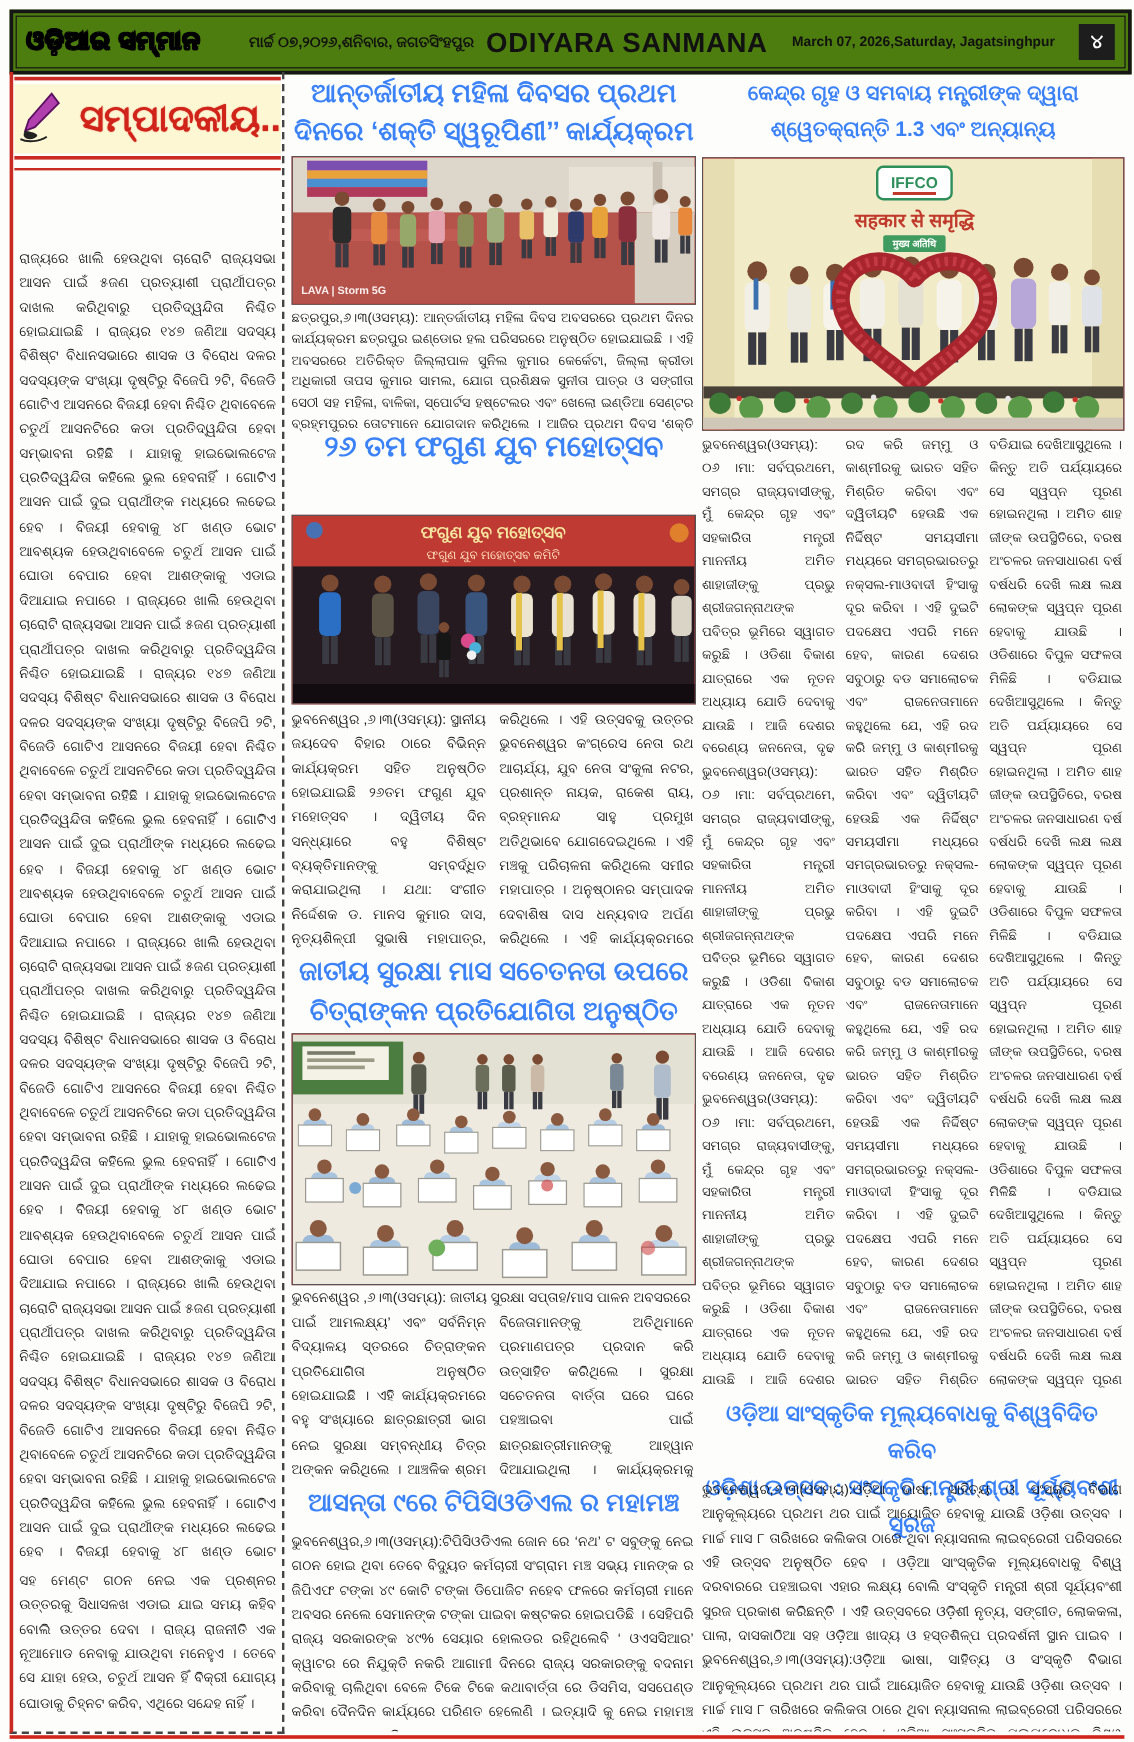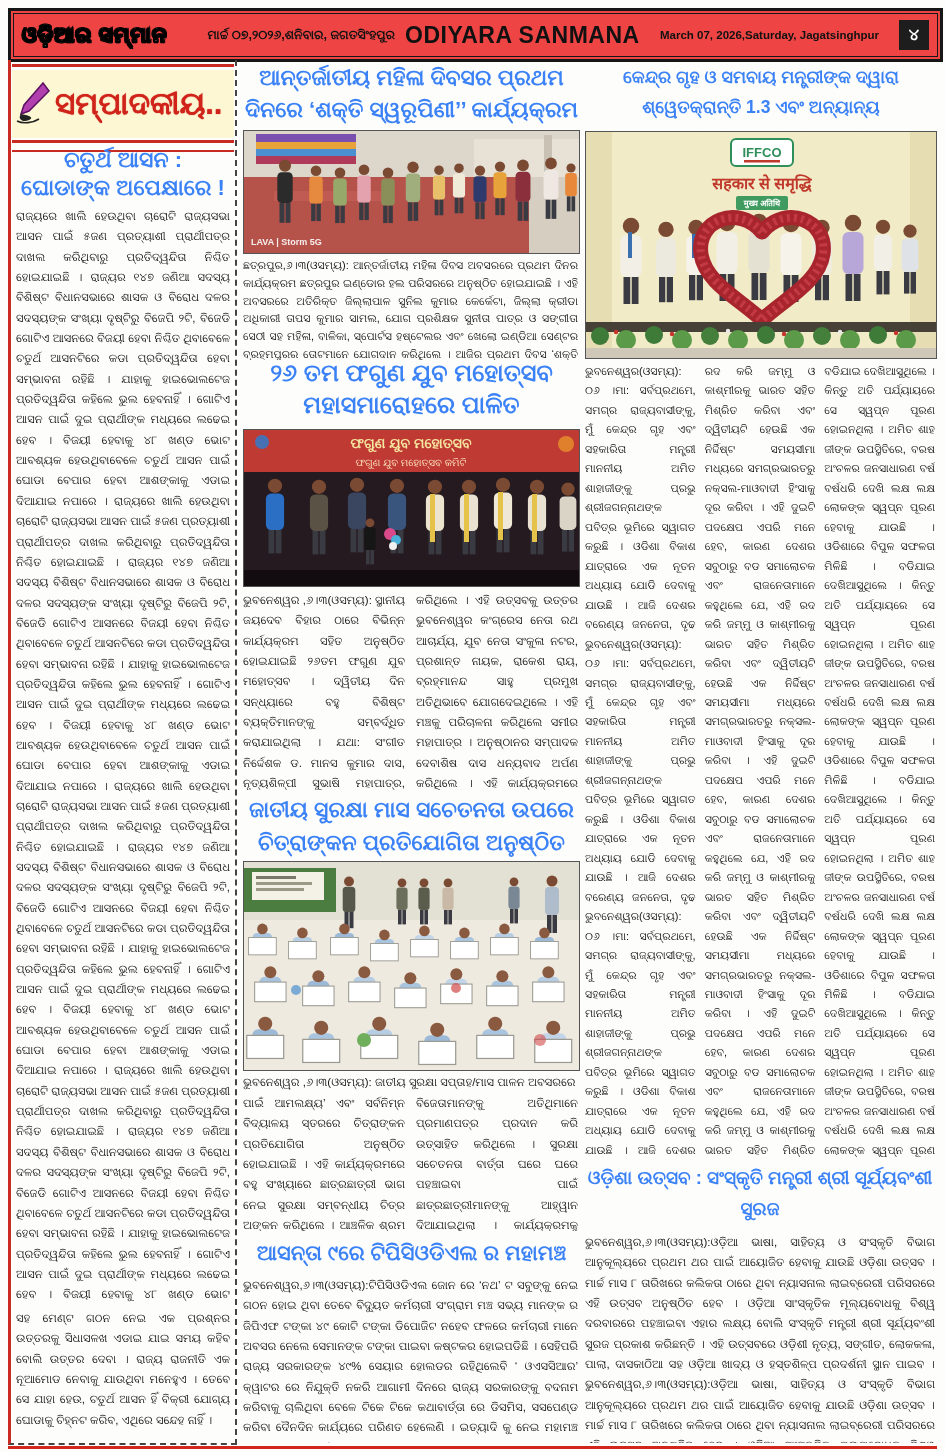--- a/index.html
+++ b/index.html
@@ -1,34 +1,34 @@
 <!DOCTYPE html>
 <html><head>
 <meta charset="utf-8">
 <style>
   html,body{margin:0;padding:0;background:#e9e9e9;}
   #page{position:relative;width:945px;height:1452px;background:#fdfdfc;margin:0 auto;
         font-family:"Liberation Sans","DejaVu Sans",sans-serif;color:#111;overflow:hidden;}
   .abs{position:absolute;}
   
-  .masthead{left:8px;top:8px;width:925px;height:44px;border:3px solid #161616;padding:2px;background:#ef4444;}
+  .masthead{left:8px;top:8px;width:925px;height:44px;border:3px solid #161616;padding:2px;background:#4d7c0f;}
   .masthead-inner{border:1px solid #161616;height:100%;display:flex;align-items:center;gap:10px;padding:0 8px;box-sizing:border-box;}
   .mh-logo{font-weight:bold;font-size:21px;letter-spacing:1px;color:#fff;-webkit-text-stroke:1.2px #000;
            text-shadow:1px 1px 0 #000,-1px 1px 0 #000,1px -1px 0 #000,-1px -1px 0 #000;white-space:nowrap;}
   .mh-odate{font-size:12.5px;font-weight:bold;white-space:nowrap;margin-left:30px;}
   .mh-title{flex:1;text-align:left;font-size:23px;font-weight:bold;letter-spacing:.5px;
             font-stretch:condensed;white-space:nowrap;}
   .mh-edate{font-size:11.5px;font-weight:bold;white-space:nowrap;margin-right:10px;}
   .mh-page{width:30px;height:30px;background:#1d1d1d;color:#fff;display:flex;align-items:center;justify-content:center;
            font-size:16px;font-weight:bold;}
   
   .edcol{left:8px;top:60px;width:229px;height:1385px;border-left:3px solid #c92a21;
          border-right:2px dashed #444;border-bottom:2px dashed #444;box-sizing:border-box;}
   .ed-banner{left:12px;top:64px;width:222px;height:74px;border-top:3px solid #c92a21;box-sizing:border-box;}
-  .ed-banner-box{display:flex;align-items:center;height:68px;margin-top:3px;background:#fdf7d4;}
+  .ed-banner-box{display:flex;align-items:center;height:58px;margin-top:3px;background:#fdf7d4;text-align:right;}
   .ed-label{flex:1;color:#d0241a;font-weight:bold;font-size:31px;white-space:nowrap;text-shadow:0 0 1px #d0241a;}
   .ed-underline{height:7px;border-top:3px solid #c92a21;border-bottom:2px solid #c92a21;margin-top:2px;}
   .hl{font-weight:bold;text-align:center;color:#3b82f6;}
   .body-txt{text-align:justify;font-size:11.5px;line-height:1.77;color:#141414;overflow:hidden;
             word-break:break-word;}
   .cols2{display:flex;gap:11px;}
   .cols2>div{flex:1;}
   .cols3{display:flex;gap:9px;}
   .cols3>div{flex:1;}
   .photo{border:1px solid #555;background:#ef4444;overflow:hidden;}
@@ -60,24 +60,20 @@
           <path d="M30 4 L36 12 L16 32 L8 35 L11 26 Z" fill="#b23fae" stroke="#5a1060" stroke-width="1.5"></path>
           <path d="M8 35 C4 40 10 44 16 41 C22 38 14 36 8 35 Z" fill="#222"></path>
           <path d="M4 42 C10 45 20 44 26 40" stroke="#222" stroke-width="1.6" fill="none"></path>
         </svg>
       </span>
       <span class="ed-label">ସମ୍ପାଦକୀୟ..</span>
     </div>
     <div class="ed-underline"></div>
   </div>
 
-  <div class="abs hl" style="left:14px;top:146px;width:218px;font-size:22px;line-height:28px;">
-    <div>ଚତୁର୍ଥ ଆସନ :</div>
-    <div>ଘୋଡାଙ୍କ ଅପେକ୍ଷାରେ !</div>
-  </div>
 
   <div class="abs body-txt" style="left:16px;top:206px;width:214px;height:1098px;">ରାଜ୍ୟରେ ଖାଲି ହେଉଥିବା ଚାରୋଟି ରାଜ୍ୟସଭା ଆସନ ପାଇଁ ୫ଜଣ ପ୍ରତ୍ୟାଶୀ ପ୍ରାର୍ଥୀପତ୍ର ଦାଖଲ କରିଥିବାରୁ ପ୍ରତିଦ୍ୱନ୍ଦିତା ନିଶ୍ଚିତ ହୋଇଯାଇଛି । ରାଜ୍ୟର ୧୪୭ ଜଣିଆ ସଦସ୍ୟ ବିଶିଷ୍ଟ ବିଧାନସଭାରେ ଶାସକ ଓ ବିରୋଧ ଦଳର ସଦସ୍ୟଙ୍କ ସଂଖ୍ୟା ଦୃଷ୍ଟିରୁ ବିଜେପି ୨ଟି, ବିଜେଡି ଗୋଟିଏ ଆସନରେ ବିଜୟୀ ହେବା ନିଶ୍ଚିତ ଥିବାବେଳେ ଚତୁର୍ଥ ଆସନଟିରେ କଡା ପ୍ରତିଦ୍ୱନ୍ଦିତା ହେବା ସମ୍ଭାବନା ରହିଛି । ଯାହାକୁ ହାଇଭୋଲଟେଜ ପ୍ରତିଦ୍ୱନ୍ଦିତା କହିଲେ ଭୁଲ ହେବନାହିଁ । ଗୋଟିଏ ଆସନ ପାଇଁ ଦୁଇ ପ୍ରାର୍ଥୀଙ୍କ ମଧ୍ୟରେ ଲଢେଇ ହେବ । ବିଜୟୀ ହେବାକୁ ୪୮ ଖଣ୍ଡ ଭୋଟ ଆବଶ୍ୟକ ହେଉଥିବାବେଳେ ଚତୁର୍ଥ ଆସନ ପାଇଁ ଘୋଡା ବେପାର ହେବା ଆଶଙ୍କାକୁ ଏଡାଇ ଦିଆଯାଇ ନପାରେ । ରାଜ୍ୟରେ ଖାଲି ହେଉଥିବା ଚାରୋଟି ରାଜ୍ୟସଭା ଆସନ ପାଇଁ ୫ଜଣ ପ୍ରତ୍ୟାଶୀ ପ୍ରାର୍ଥୀପତ୍ର ଦାଖଲ କରିଥିବାରୁ ପ୍ରତିଦ୍ୱନ୍ଦିତା ନିଶ୍ଚିତ ହୋଇଯାଇଛି । ରାଜ୍ୟର ୧୪୭ ଜଣିଆ ସଦସ୍ୟ ବିଶିଷ୍ଟ ବିଧାନସଭାରେ ଶାସକ ଓ ବିରୋଧ ଦଳର ସଦସ୍ୟଙ୍କ ସଂଖ୍ୟା ଦୃଷ୍ଟିରୁ ବିଜେପି ୨ଟି, ବିଜେଡି ଗୋଟିଏ ଆସନରେ ବିଜୟୀ ହେବା ନିଶ୍ଚିତ ଥିବାବେଳେ ଚତୁର୍ଥ ଆସନଟିରେ କଡା ପ୍ରତିଦ୍ୱନ୍ଦିତା ହେବା ସମ୍ଭାବନା ରହିଛି । ଯାହାକୁ ହାଇଭୋଲଟେଜ ପ୍ରତିଦ୍ୱନ୍ଦିତା କହିଲେ ଭୁଲ ହେବନାହିଁ । ଗୋଟିଏ ଆସନ ପାଇଁ ଦୁଇ ପ୍ରାର୍ଥୀଙ୍କ ମଧ୍ୟରେ ଲଢେଇ ହେବ । ବିଜୟୀ ହେବାକୁ ୪୮ ଖଣ୍ଡ ଭୋଟ ଆବଶ୍ୟକ ହେଉଥିବାବେଳେ ଚତୁର୍ଥ ଆସନ ପାଇଁ ଘୋଡା ବେପାର ହେବା ଆଶଙ୍କାକୁ ଏଡାଇ ଦିଆଯାଇ ନପାରେ । ରାଜ୍ୟରେ ଖାଲି ହେଉଥିବା ଚାରୋଟି ରାଜ୍ୟସଭା ଆସନ ପାଇଁ ୫ଜଣ ପ୍ରତ୍ୟାଶୀ ପ୍ରାର୍ଥୀପତ୍ର ଦାଖଲ କରିଥିବାରୁ ପ୍ରତିଦ୍ୱନ୍ଦିତା ନିଶ୍ଚିତ ହୋଇଯାଇଛି । ରାଜ୍ୟର ୧୪୭ ଜଣିଆ ସଦସ୍ୟ ବିଶିଷ୍ଟ ବିଧାନସଭାରେ ଶାସକ ଓ ବିରୋଧ ଦଳର ସଦସ୍ୟଙ୍କ ସଂଖ୍ୟା ଦୃଷ୍ଟିରୁ ବିଜେପି ୨ଟି, ବିଜେଡି ଗୋଟିଏ ଆସନରେ ବିଜୟୀ ହେବା ନିଶ୍ଚିତ ଥିବାବେଳେ ଚତୁର୍ଥ ଆସନଟିରେ କଡା ପ୍ରତିଦ୍ୱନ୍ଦିତା ହେବା ସମ୍ଭାବନା ରହିଛି । ଯାହାକୁ ହାଇଭୋଲଟେଜ ପ୍ରତିଦ୍ୱନ୍ଦିତା କହିଲେ ଭୁଲ ହେବନାହିଁ । ଗୋଟିଏ ଆସନ ପାଇଁ ଦୁଇ ପ୍ରାର୍ଥୀଙ୍କ ମଧ୍ୟରେ ଲଢେଇ ହେବ । ବିଜୟୀ ହେବାକୁ ୪୮ ଖଣ୍ଡ ଭୋଟ ଆବଶ୍ୟକ ହେଉଥିବାବେଳେ ଚତୁର୍ଥ ଆସନ ପାଇଁ ଘୋଡା ବେପାର ହେବା ଆଶଙ୍କାକୁ ଏଡାଇ ଦିଆଯାଇ ନପାରେ । ରାଜ୍ୟରେ ଖାଲି ହେଉଥିବା ଚାରୋଟି ରାଜ୍ୟସଭା ଆସନ ପାଇଁ ୫ଜଣ ପ୍ରତ୍ୟାଶୀ ପ୍ରାର୍ଥୀପତ୍ର ଦାଖଲ କରିଥିବାରୁ ପ୍ରତିଦ୍ୱନ୍ଦିତା ନିଶ୍ଚିତ ହୋଇଯାଇଛି । ରାଜ୍ୟର ୧୪୭ ଜଣିଆ ସଦସ୍ୟ ବିଶିଷ୍ଟ ବିଧାନସଭାରେ ଶାସକ ଓ ବିରୋଧ ଦଳର ସଦସ୍ୟଙ୍କ ସଂଖ୍ୟା ଦୃଷ୍ଟିରୁ ବିଜେପି ୨ଟି, ବିଜେଡି ଗୋଟିଏ ଆସନରେ ବିଜୟୀ ହେବା ନିଶ୍ଚିତ ଥିବାବେଳେ ଚତୁର୍ଥ ଆସନଟିରେ କଡା ପ୍ରତିଦ୍ୱନ୍ଦିତା ହେବା ସମ୍ଭାବନା ରହିଛି । ଯାହାକୁ ହାଇଭୋଲଟେଜ ପ୍ରତିଦ୍ୱନ୍ଦିତା କହିଲେ ଭୁଲ ହେବନାହିଁ । ଗୋଟିଏ ଆସନ ପାଇଁ ଦୁଇ ପ୍ରାର୍ଥୀଙ୍କ ମଧ୍ୟରେ ଲଢେଇ ହେବ । ବିଜୟୀ ହେବାକୁ ୪୮ ଖଣ୍ଡ ଭୋଟ ଆବଶ୍ୟକ ହେଉଥିବାବେଳେ ଚତୁର୍ଥ ଆସନ ପାଇଁ ଘୋଡା ବେପାର ହେବା ଆଶଙ୍କାକୁ ଏଡାଇ ଦିଆଯାଇ ନପାରେ ।</div>
 
   <div class="abs body-txt" style="left:16px;top:1308px;width:214px;height:128px;">ସହ ମେଣ୍ଟ ଗଠନ ନେଇ ଏକ ପ୍ରଶ୍ନର ଉତ୍ତରକୁ ସିଧାସଳଖ ଏଡାଇ ଯାଇ ସମୟ କହିବ ବୋଲି ଉତ୍ତର ଦେବା । ରାଜ୍ୟ ରାଜନୀତି ଏକ ନୂଆମୋଡ ନେବାକୁ ଯାଉଥିବା ମନେହୁଏ । ତେବେ ସେ ଯାହା ହେଉ, ଚତୁର୍ଥ ଆସନ ହିଁ ବିକ୍ରୀ ଯୋଗ୍ୟ ଘୋଡାକୁ ଚିହ୍ନଟ କରିବ, ଏଥିରେ ସନ୍ଦେହ ନାହିଁ ।</div>
 
   <div class="abs hl" style="left:243px;top:62px;width:337px;font-size:22px;line-height:32px;">
     <div>ଆନ୍ତର୍ଜାତୀୟ ମହିଳା ଦିବସର ପ୍ରଥମ</div>
     <div>ଦିନରେ ‘ଶକ୍ତି ସ୍ୱରୂପିଣୀ’’ କାର୍ଯ୍ୟକ୍ରମ</div>
   </div>
 
@@ -116,21 +112,20 @@
       <use href="#p" width="22" height="64" transform="translate(296,26)" fill="#efe8e2"></use>
       <use href="#p" width="18" height="50" transform="translate(318,32)" fill="#e8883a"></use>
       <text x="7" y="114" font-size="9" font-weight="bold" fill="#ffffff" opacity="0.9">LAVA | Storm 5G</text>
     </svg>
   </div>
 
   <div class="abs body-txt" style="left:243px;top:257px;width:335px;height:103px;font-size:11px;line-height:1.62;">ଛତ୍ରପୁର,୬।୩(ଓସମ୍ୟ): ଆନ୍ତର୍ଜାତୀୟ ମହିଳା ଦିବସ ଅବସରରେ ପ୍ରଥମ ଦିନର କାର୍ଯ୍ୟକ୍ରମ ଛତ୍ରପୁର ଇଣ୍ଡୋର ହଲ ପରିସରରେ ଅନୁଷ୍ଠିତ ହୋଇଯାଇଛି । ଏହି ଅବସରରେ ଅତିରିକ୍ତ ଜିଲ୍ଲାପାଳ ସୁନିଲ କୁମାର କେର୍କେଟା, ଜିଲ୍ଲା କ୍ରୀଡା ଅଧିକାରୀ ତାପସ କୁମାର ସାମଲ, ଯୋଗ ପ୍ରଶିକ୍ଷକ ସୁନୀତା ପାତ୍ର ଓ ସଙ୍ଗୀତା ସେଠୀ ସହ ମହିଳା, ବାଳିକା, ସ୍ପୋର୍ଟସ ହଷ୍ଟେଲର ଏବଂ ଖେଲୋ ଇଣ୍ଡିଆ ସେଣ୍ଟର ବ୍ରହ୍ମପୁରର ତୋଟମାନେ ଯୋଗଦାନ କରିଥିଲେ । ଆଜିର ପ୍ରଥମ ଦିବସ ‘ଶକ୍ତି ସ୍ୱରୂପିଣୀ’ (Her Body | Her Power) କାର୍ଯ୍ୟକ୍ରମ ଅବସରରେ ଶାରୀରିକ ଫିଟନେସ୍ , ପୋଷଣ ଏବଂ ମାନସିକ ସୁସ୍ଥତା ସହିତେ ସାମୁହିକ ଯୋଗ ଅଧିବେଶନ, ଜୁମ୍ବା ଏରୋବିକ୍, ପାରମ୍ପରିକ ନୃତ୍ୟ, ଦେଶୀୟ ଖେଳ ଇତ୍ୟାଦି ସମ୍ପର୍କରେ ମହିଳାମାନଙ୍କୁ ପ୍ରଶିକ୍ଷଣ ଦିଆଯାଇଥିଲା ।</div>
 
   <div class="abs hl" style="left:243px;top:357px;width:337px;font-size:24px;line-height:32px;">
     <div>୨୬ ତମ ଫଗୁଣ ଯୁବ ମହୋତ୍ସବ</div>
-    <div>ମହାସମାରୋହରେ ପାଳିତ</div>
   </div>
 
   <div class="abs photo" style="left:243px;top:429px;width:335px;height:156px;">
     <svg width="335" height="156" viewBox="0 0 335 156">
       <rect width="335" height="156" fill="#241a1f"></rect>
       <rect width="335" height="42" fill="#bf3a33"></rect>
       <circle cx="18" cy="12" r="7" fill="#2a7fd4" opacity="0.8"></circle>
       <circle cx="322" cy="14" r="8" fill="#e8912a" opacity="0.8"></circle>
       <text x="167" y="18" font-size="14" font-weight="bold" fill="#f5e6a0" text-anchor="middle">ଫଗୁଣ ଯୁବ ମହୋତ୍ସବ</text>
       <text x="167" y="36" font-size="10" fill="#ffe9c0" text-anchor="middle">ଫଗୁଣ ଯୁବ ମହୋତ୍ସବ କମିଟି</text>
@@ -281,20 +276,21 @@
     </svg>
   </div>
 
   <div class="abs cols3" style="left:585px;top:362px;width:350px;height:795px;">
     <div class="body-txt" style="height:795px;font-size:11px;">ଭୁବନେଶ୍ୱର(ଓସମ୍ୟ): ୦୬ ।ମା: ସର୍ବପ୍ରଥମେ, ସମଗ୍ର ରାଜ୍ୟବାସୀଙ୍କୁ, ମୁଁ କେନ୍ଦ୍ର ଗୃହ ଏବଂ ସହକାରିତା ମନ୍ତ୍ରୀ ମାନନୀୟ ଅମିତ ଶାହାଜୀଙ୍କୁ ପ୍ରଭୁ ଶ୍ରୀଜଗନ୍ନାଥଙ୍କ ପବିତ୍ର ଭୂମିରେ ସ୍ୱାଗତ କରୁଛି । ଓଡିଶା ବିକାଶ ଯାତ୍ରାରେ ଏକ ନୂତନ ଅଧ୍ୟାୟ ଯୋଡି ଦେବାକୁ ଯାଉଛି । ଆଜି ଦେଶର ବରେଣ୍ୟ ଜନନେତା, ଦୃଢ ଭୁବନେଶ୍ୱର(ଓସମ୍ୟ): ୦୬ ।ମା: ସର୍ବପ୍ରଥମେ, ସମଗ୍ର ରାଜ୍ୟବାସୀଙ୍କୁ, ମୁଁ କେନ୍ଦ୍ର ଗୃହ ଏବଂ ସହକାରିତା ମନ୍ତ୍ରୀ ମାନନୀୟ ଅମିତ ଶାହାଜୀଙ୍କୁ ପ୍ରଭୁ ଶ୍ରୀଜଗନ୍ନାଥଙ୍କ ପବିତ୍ର ଭୂମିରେ ସ୍ୱାଗତ କରୁଛି । ଓଡିଶା ବିକାଶ ଯାତ୍ରାରେ ଏକ ନୂତନ ଅଧ୍ୟାୟ ଯୋଡି ଦେବାକୁ ଯାଉଛି । ଆଜି ଦେଶର ବରେଣ୍ୟ ଜନନେତା, ଦୃଢ ଭୁବନେଶ୍ୱର(ଓସମ୍ୟ): ୦୬ ।ମା: ସର୍ବପ୍ରଥମେ, ସମଗ୍ର ରାଜ୍ୟବାସୀଙ୍କୁ, ମୁଁ କେନ୍ଦ୍ର ଗୃହ ଏବଂ ସହକାରିତା ମନ୍ତ୍ରୀ ମାନନୀୟ ଅମିତ ଶାହାଜୀଙ୍କୁ ପ୍ରଭୁ ଶ୍ରୀଜଗନ୍ନାଥଙ୍କ ପବିତ୍ର ଭୂମିରେ ସ୍ୱାଗତ କରୁଛି । ଓଡିଶା ବିକାଶ ଯାତ୍ରାରେ ଏକ ନୂତନ ଅଧ୍ୟାୟ ଯୋଡି ଦେବାକୁ ଯାଉଛି । ଆଜି ଦେଶର ବରେଣ୍ୟ ଜନନେତା, ଦୃଢ</div>
     <div class="body-txt" style="height:795px;font-size:11px;">ରଦ କରି ଜମ୍ମୁ ଓ କାଶ୍ମୀରକୁ ଭାରତ ସହିତ ମିଶ୍ରିତ କରିବା ଏବଂ ଦ୍ୱିତୀୟଟି ହେଉଛି ଏକ ନିର୍ଦ୍ଦିଷ୍ଟ ସମୟସୀମା ମଧ୍ୟରେ ସମଗ୍ରଭାରତରୁ ନକ୍ସଲ-ମାଓବାଦୀ ହିଂସାକୁ ଦୂର କରିବା । ଏହି ଦୁଇଟି ପଦକ୍ଷେପ ଏପରି ମନେ ହେବ, କାରଣ ଦେଶର ସବୁଠାରୁ ବଡ ସମାଲୋଚକ ଏବଂ ରାଜନେତାମାନେ କହୁଥିଲେ ଯେ, ଏହି ରଦ କରି ଜମ୍ମୁ ଓ କାଶ୍ମୀରକୁ ଭାରତ ସହିତ ମିଶ୍ରିତ କରିବା ଏବଂ ଦ୍ୱିତୀୟଟି ହେଉଛି ଏକ ନିର୍ଦ୍ଦିଷ୍ଟ ସମୟସୀମା ମଧ୍ୟରେ ସମଗ୍ରଭାରତରୁ ନକ୍ସଲ-ମାଓବାଦୀ ହିଂସାକୁ ଦୂର କରିବା । ଏହି ଦୁଇଟି ପଦକ୍ଷେପ ଏପରି ମନେ ହେବ, କାରଣ ଦେଶର ସବୁଠାରୁ ବଡ ସମାଲୋଚକ ଏବଂ ରାଜନେତାମାନେ କହୁଥିଲେ ଯେ, ଏହି ରଦ କରି ଜମ୍ମୁ ଓ କାଶ୍ମୀରକୁ ଭାରତ ସହିତ ମିଶ୍ରିତ କରିବା ଏବଂ ଦ୍ୱିତୀୟଟି ହେଉଛି ଏକ ନିର୍ଦ୍ଦିଷ୍ଟ ସମୟସୀମା ମଧ୍ୟରେ ସମଗ୍ରଭାରତରୁ ନକ୍ସଲ-ମାଓବାଦୀ ହିଂସାକୁ ଦୂର କରିବା । ଏହି ଦୁଇଟି ପଦକ୍ଷେପ ଏପରି ମନେ ହେବ, କାରଣ ଦେଶର ସବୁଠାରୁ ବଡ ସମାଲୋଚକ ଏବଂ ରାଜନେତାମାନେ କହୁଥିଲେ ଯେ, ଏହି ରଦ କରି ଜମ୍ମୁ ଓ କାଶ୍ମୀରକୁ ଭାରତ ସହିତ ମିଶ୍ରିତ କରିବା ଏବଂ ଦ୍ୱିତୀୟଟି ହେଉଛି ଏକ ନିର୍ଦ୍ଦିଷ୍ଟ ସମୟସୀମା ମଧ୍ୟରେ ସମଗ୍ରଭାରତରୁ ନକ୍ସଲ-ମାଓବାଦୀ ହିଂସାକୁ ଦୂର କରିବା । ଏହି ଦୁଇଟି ପଦକ୍ଷେପ ଏପରି ମନେ ହେବ, କାରଣ ଦେଶର ସବୁଠାରୁ ବଡ ସମାଲୋଚକ ଏବଂ ରାଜନେତାମାନେ କହୁଥିଲେ ଯେ, ଏହି</div>
     <div class="body-txt" style="height:795px;font-size:11px;">ବଡିଯାଇ ଦେଖିଆସୁଥିଲେ । କିନ୍ତୁ ଅତି ପର୍ଯ୍ୟାୟରେ ସେ ସ୍ୱପ୍ନ ପୂରଣ ହୋଇନଥିଲା । ଅମିତ ଶାହ ଜୀଙ୍କ ଉପସ୍ଥିତିରେ, ବରଷ ଅଂଚଳର ଜନସାଧାରଣ ବର୍ଷ ବର୍ଷଧରି ଦେଖି ଲକ୍ଷ ଲକ୍ଷ ଲୋକଙ୍କ ସ୍ୱପ୍ନ ପୂରଣ ହେବାକୁ ଯାଉଛି । ଓଡିଶାରେ ବିପୁଳ ସଫଳତା ମିଳିଛି । ବଡିଯାଇ ଦେଖିଆସୁଥିଲେ । କିନ୍ତୁ ଅତି ପର୍ଯ୍ୟାୟରେ ସେ ସ୍ୱପ୍ନ ପୂରଣ ହୋଇନଥିଲା । ଅମିତ ଶାହ ଜୀଙ୍କ ଉପସ୍ଥିତିରେ, ବରଷ ଅଂଚଳର ଜନସାଧାରଣ ବର୍ଷ ବର୍ଷଧରି ଦେଖି ଲକ୍ଷ ଲକ୍ଷ ଲୋକଙ୍କ ସ୍ୱପ୍ନ ପୂରଣ ହେବାକୁ ଯାଉଛି । ଓଡିଶାରେ ବିପୁଳ ସଫଳତା ମିଳିଛି । ବଡିଯାଇ ଦେଖିଆସୁଥିଲେ । କିନ୍ତୁ ଅତି ପର୍ଯ୍ୟାୟରେ ସେ ସ୍ୱପ୍ନ ପୂରଣ ହୋଇନଥିଲା । ଅମିତ ଶାହ ଜୀଙ୍କ ଉପସ୍ଥିତିରେ, ବରଷ ଅଂଚଳର ଜନସାଧାରଣ ବର୍ଷ ବର୍ଷଧରି ଦେଖି ଲକ୍ଷ ଲକ୍ଷ ଲୋକଙ୍କ ସ୍ୱପ୍ନ ପୂରଣ ହେବାକୁ ଯାଉଛି । ଓଡିଶାରେ ବିପୁଳ ସଫଳତା ମିଳିଛି । ବଡିଯାଇ ଦେଖିଆସୁଥିଲେ । କିନ୍ତୁ ଅତି ପର୍ଯ୍ୟାୟରେ ସେ ସ୍ୱପ୍ନ ପୂରଣ ହୋଇନଥିଲା । ଅମିତ ଶାହ ଜୀଙ୍କ ଉପସ୍ଥିତିରେ, ବରଷ ଅଂଚଳର ଜନସାଧାରଣ ବର୍ଷ ବର୍ଷଧରି ଦେଖି ଲକ୍ଷ ଲକ୍ଷ ଲୋକଙ୍କ ସ୍ୱପ୍ନ ପୂରଣ ହେବାକୁ ଯାଉଛି । ଓଡିଶାରେ ବିପୁଳ ସଫଳତା ମିଳିଛି ।</div>
   </div>
 
   <div class="abs hl" style="left:585px;top:1162px;width:350px;font-size:18.5px;line-height:31px;">
+    <div>ଓଡ଼ିଆ ସାଂସ୍କୃତିକ ମୂଲ୍ୟବୋଧକୁ ବିଶ୍ୱବିଦିତ କରିବ</div>
     <div>ଓଡ଼ିଶା ଉତ୍ସବ : ସଂସ୍କୃତି ମନ୍ତ୍ରୀ ଶ୍ରୀ ସୂର୍ଯ୍ୟବଂଶୀ ସୁରଜ</div>
   </div>
 
   <div class="abs body-txt" style="left:585px;top:1232px;width:350px;height:211px;">ଭୁବନେଶ୍ୱର,୬।୩(ଓସମ୍ୟ):ଓଡ଼ିଆ ଭାଷା, ସାହିତ୍ୟ ଓ ସଂସ୍କୃତି ବିଭାଗ ଆନୁକୂଲ୍ୟରେ ପ୍ରଥମ ଥର ପାଇଁ ଆୟୋଜିତ ହେବାକୁ ଯାଉଛି ଓଡ଼ିଶା ଉତ୍ସବ । ମାର୍ଚ୍ଚ ମାସ ୮ ତାରିଖରେ କଲିକତା ଠାରେ ଥିବା ନ୍ୟାସନାଲ ଲାଇବ୍ରେରୀ ପରିସରରେ ଏହି ଉତ୍ସବ ଅନୁଷ୍ଠିତ ହେବ । ଓଡ଼ିଆ ସାଂସ୍କୃତିକ ମୂଲ୍ୟବୋଧକୁ ବିଶ୍ୱ ଦରବାରରେ ପହଞ୍ଚାଇବା ଏହାର ଲକ୍ଷ୍ୟ ବୋଲି ସଂସ୍କୃତି ମନ୍ତ୍ରୀ ଶ୍ରୀ ସୂର୍ଯ୍ୟବଂଶୀ ସୁରଜ ପ୍ରକାଶ କରିଛନ୍ତି । ଏହି ଉତ୍ସବରେ ଓଡ଼ିଶୀ ନୃତ୍ୟ, ସଙ୍ଗୀତ, ଲୋକକଳା, ପାଲା, ଦାସକାଠିଆ ସହ ଓଡ଼ିଆ ଖାଦ୍ୟ ଓ ହସ୍ତଶିଳ୍ପ ପ୍ରଦର୍ଶନୀ ସ୍ଥାନ ପାଇବ । ଭୁବନେଶ୍ୱର,୬।୩(ଓସମ୍ୟ):ଓଡ଼ିଆ ଭାଷା, ସାହିତ୍ୟ ଓ ସଂସ୍କୃତି ବିଭାଗ ଆନୁକୂଲ୍ୟରେ ପ୍ରଥମ ଥର ପାଇଁ ଆୟୋଜିତ ହେବାକୁ ଯାଉଛି ଓଡ଼ିଶା ଉତ୍ସବ । ମାର୍ଚ୍ଚ ମାସ ୮ ତାରିଖରେ କଲିକତା ଠାରେ ଥିବା ନ୍ୟାସନାଲ ଲାଇବ୍ରେରୀ ପରିସରରେ ଏହି ଉତ୍ସବ ଅନୁଷ୍ଠିତ ହେବ । ଓଡ଼ିଆ ସାଂସ୍କୃତିକ ମୂଲ୍ୟବୋଧକୁ ବିଶ୍ୱ ଦରବାରରେ ପହଞ୍ଚାଇବା ଏହାର ଲକ୍ଷ୍ୟ ବୋଲି ସଂସ୍କୃତି ମନ୍ତ୍ରୀ ଶ୍ରୀ ସୂର୍ଯ୍ୟବଂଶୀ ସୁରଜ ପ୍ରକାଶ କରିଛନ୍ତି । ଏହି ଉତ୍ସବରେ ଓଡ଼ିଶୀ ନୃତ୍ୟ, ସଙ୍ଗୀତ, ଲୋକକଳା, ପାଲା, ଦାସକାଠିଆ ସହ ଓଡ଼ିଆ ଖାଦ୍ୟ ଓ ହସ୍ତଶିଳ୍ପ ପ୍ରଦର୍ଶନୀ ସ୍ଥାନ ପାଇବ ।</div>
 
   <div class="abs redrule"></div>
 
 </div>
 
 </body></html>

